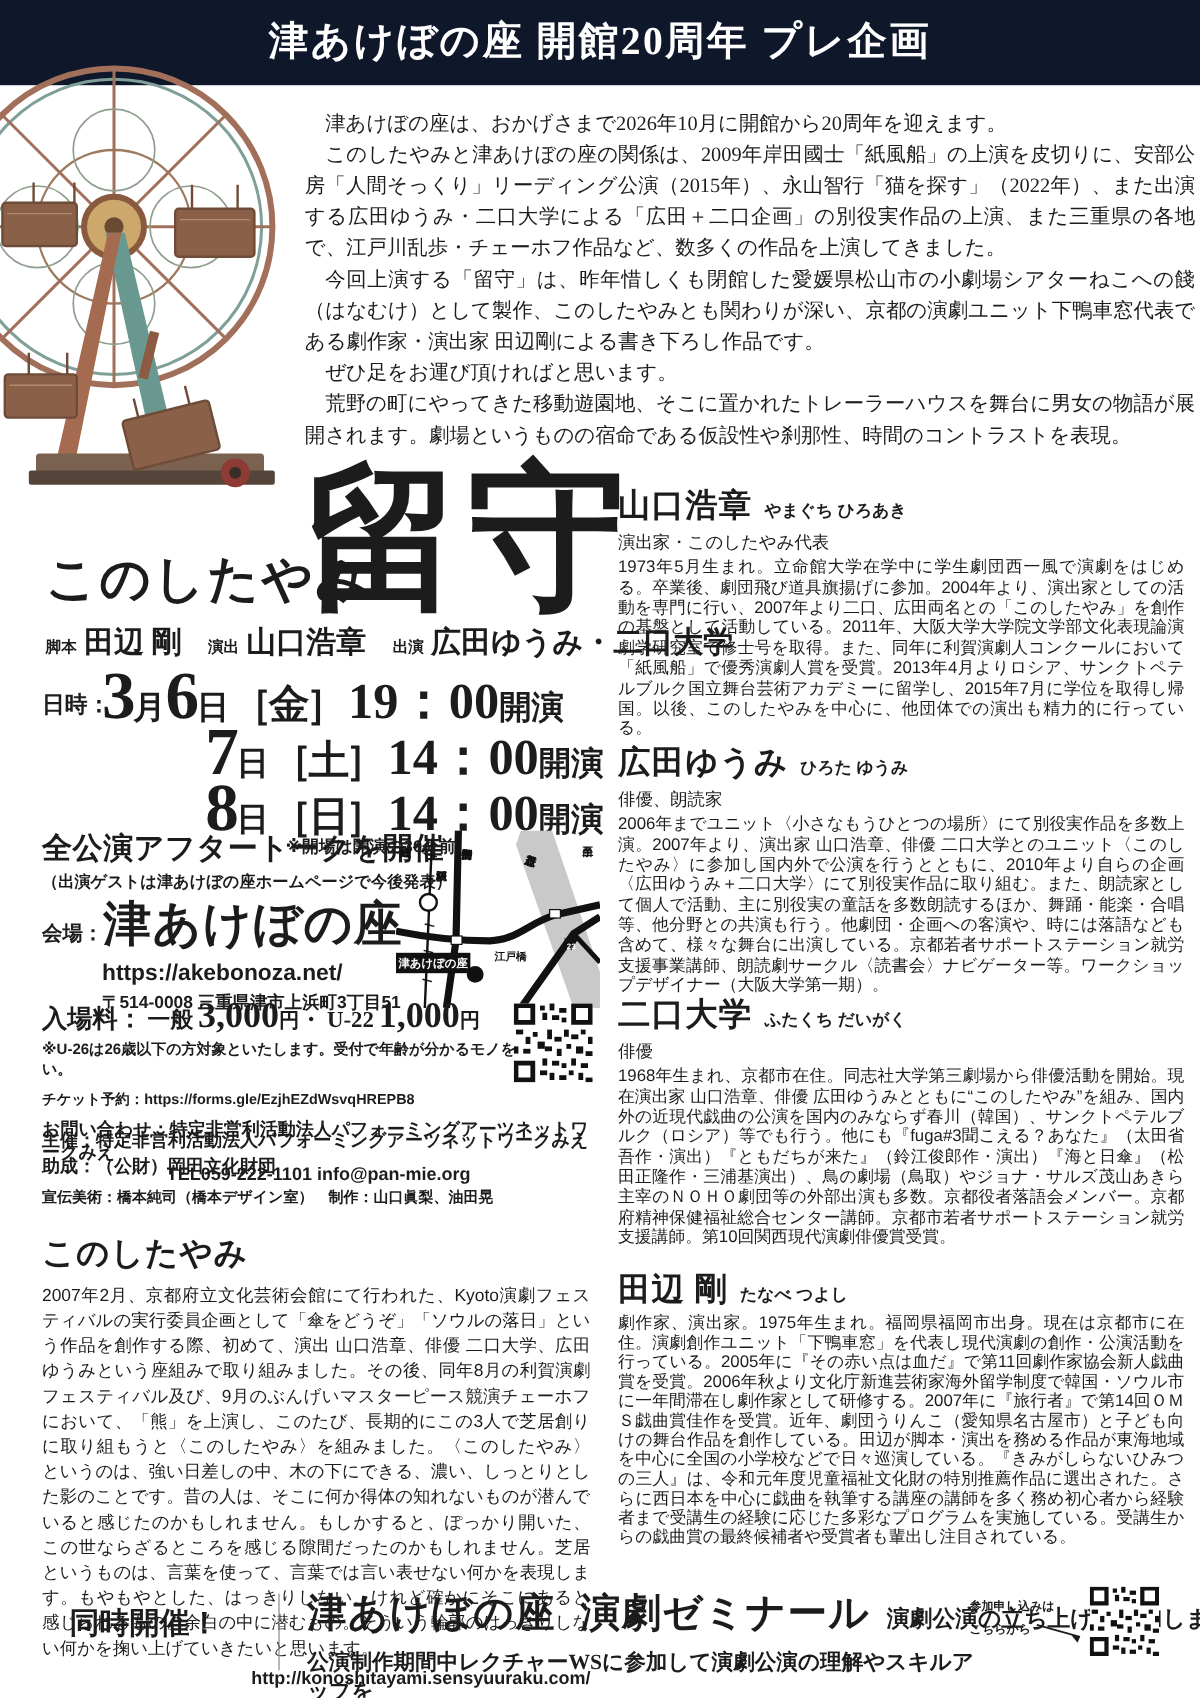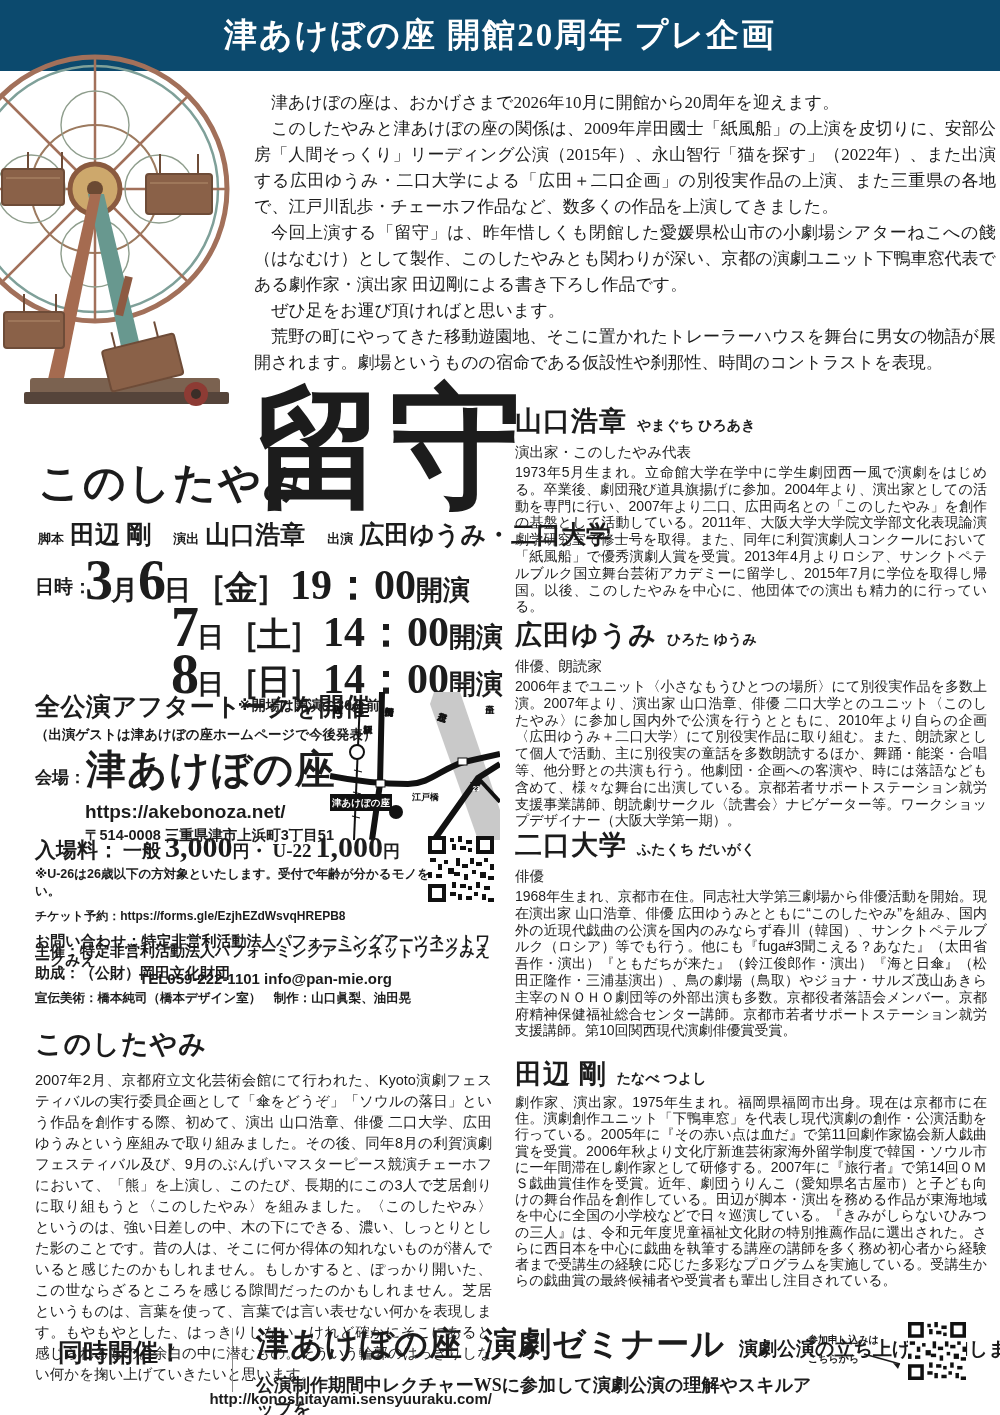--- a/index.html
+++ b/index.html
@@ -1,21 +1,21 @@
 <!DOCTYPE html>
 <html><head>
 <meta charset="utf-8">
 <style>
   html,body{margin:0;padding:0;background:#e8e8e8;}
   #page{position:relative;width:1000px;height:1415px;margin:0 auto;background:#ffffff;overflow:hidden;
         font-family:"Liberation Sans","DejaVu Sans",sans-serif;color:#1c1c1c;}
   .abs{position:absolute;}
 
   
-  .banner{left:0;top:0;width:1000px;height:71px;background:#0c4a6e;}
+  .banner{left:0;top:0;width:1000px;height:71px;background:#0f172a;}
   .banner-title{width:100%;text-align:center;line-height:71px;color:#ffffff;
     font-family:"Liberation Serif","DejaVu Serif",serif;font-weight:bold;font-size:33px;letter-spacing:2px;}
 
   
   .wheel-wrap{left:0;top:26px;width:252px;height:382px;}
 
   
   .intro{left:254px;top:90px;width:742px;font-family:"Liberation Serif","DejaVu Serif",serif;
     font-size:17px;line-height:26px;text-align:justify;}
   .intro p{margin:0;text-indent:1em;}

